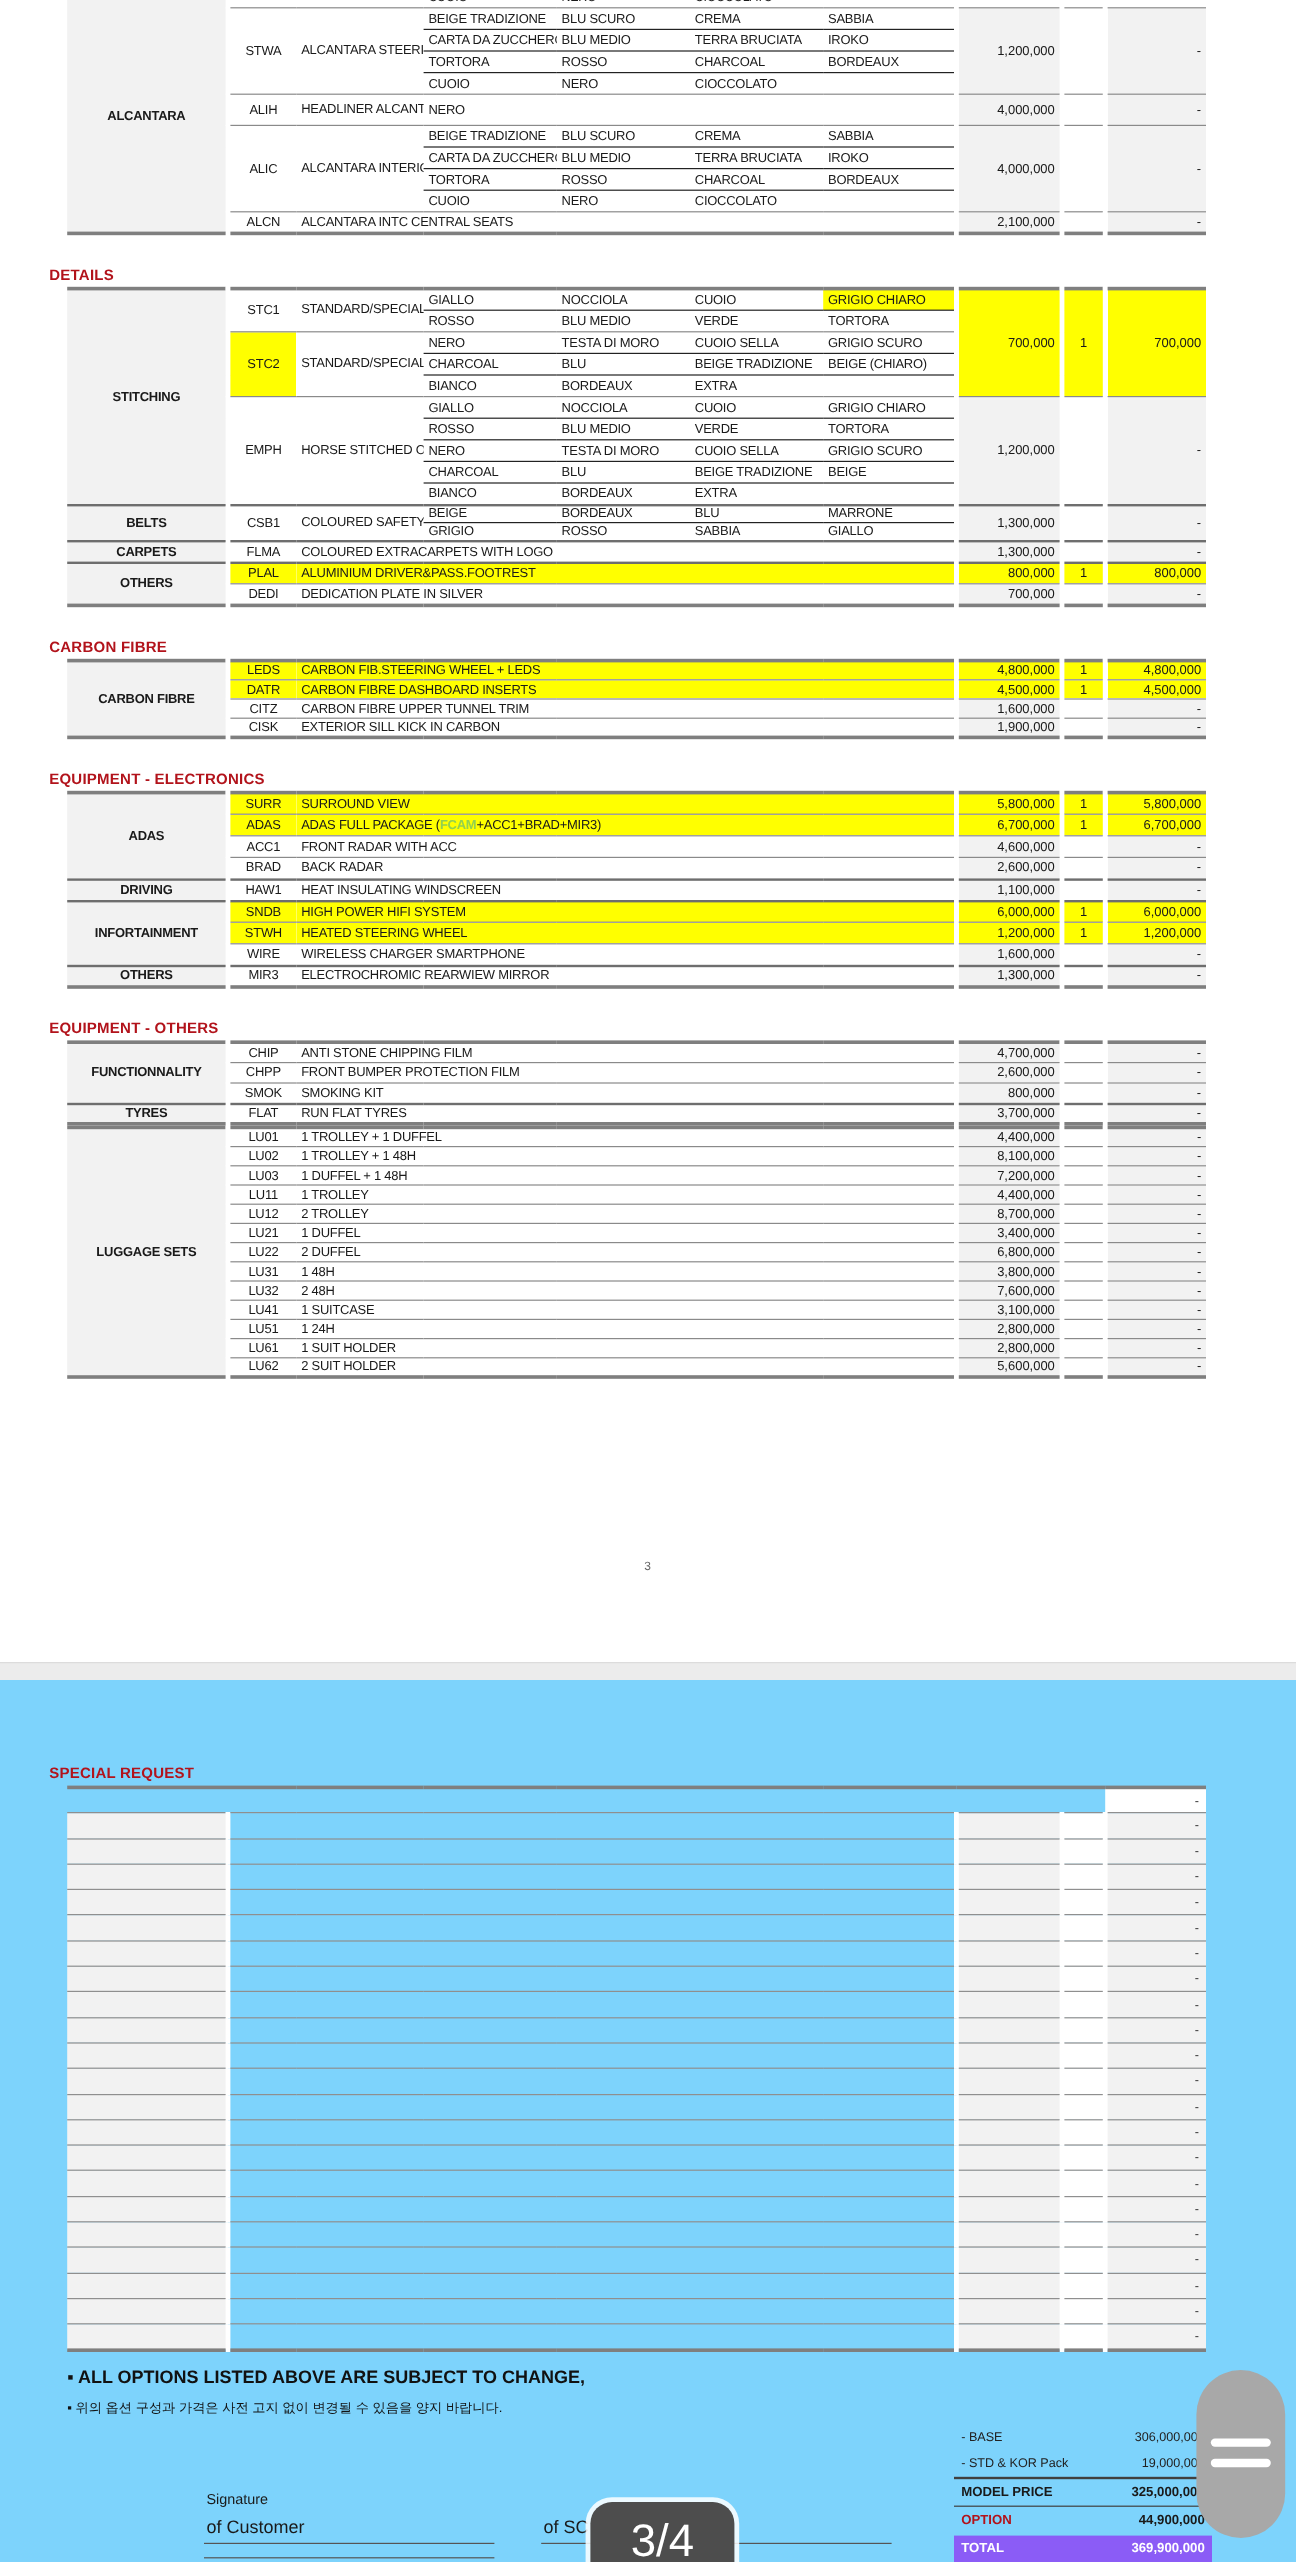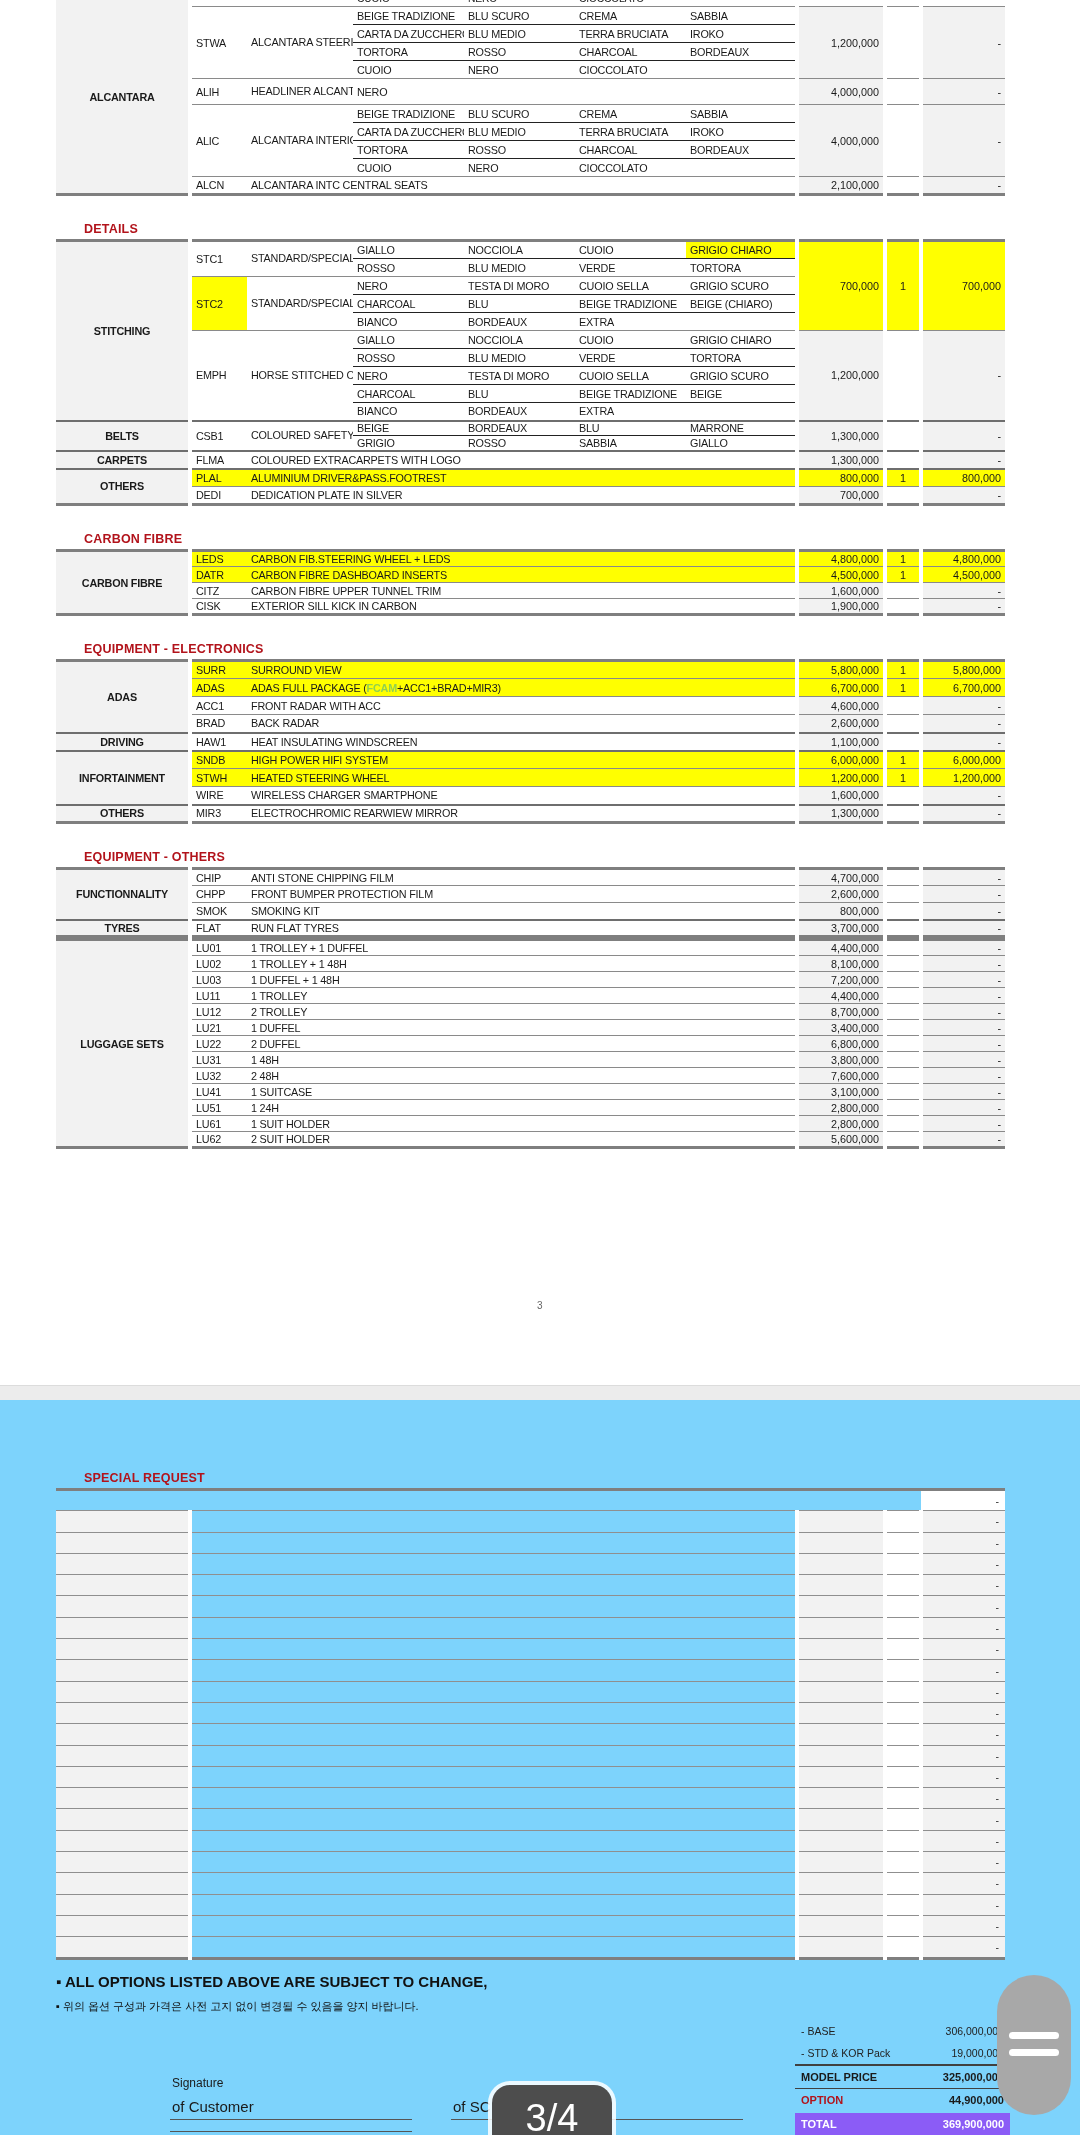--- a/index.html
+++ b/index.html
@@ -7,30 +7,30 @@
             font-family:"Liberation Sans",sans-serif;color:#1a1a1a;}
   
   .page3{position:absolute;top:0;left:0;width:1080px;height:1385px;overflow:hidden;background:#fff;}
   .page-sep{position:absolute;top:1385px;left:0;width:1080px;height:15px;background:#ececec;
             border-top:1px solid #dcdcdc;border-bottom:1px solid #dcdcdc;}
   .page4{position:absolute;top:1400px;left:0;width:1080px;height:835px;background:#7dd3fc;overflow:hidden;}
   .page-num{position:absolute;top:1300px;left:0;width:1080px;text-align:center;
             font-size:10px;color:#666;letter-spacing:.5px;}
   
   .section{margin:0;}
-  .sec-title{margin-left:84px;margin-top:26px;padding-bottom:3px;color:#b2131b;
+  .sec-title{margin-left:41px;margin-top:26px;padding-bottom:3px;color:#b2131b;
              font-size:12.5px;font-weight:700;letter-spacing:.2px;}
   table.opt{border-collapse:collapse;table-layout:fixed;width:949px;margin-left:56px;
             border-top:3px solid #7f7f7f;border-bottom:3px solid #7f7f7f;}
   .section.no-title table.opt{border-top:none;}
   table.opt td{padding:0 4px;font-size:10.8px;vertical-align:middle;overflow:hidden;
                white-space:nowrap;color:#1a1a1a;}
   td.cat{background:#f2f2f2;color:#b2131b;text-align:center;font-size:10.8px;font-weight:700;
          border-right:4px solid #fff;letter-spacing:-.2px;}
-  td.code{text-align:left;font-size:10.5px;letter-spacing:-.2px;}
+  td.code{text-align:center;font-size:10.5px;letter-spacing:-.2px;}
   td.desc{white-space:normal;line-height:11.5px;font-size:10.5px;letter-spacing:-.2px;}
   td.desc-wide{font-size:10.5px;letter-spacing:-.2px;}
   td.cc{font-size:10.3px;color:#2b2b2b;letter-spacing:-.2px;}
   td.cb{border-bottom:1.5px solid #222;}
   td.price,td.total{background:#f2f2f2;text-align:right;border-left:4px solid #fff;
                     font-size:10.5px;color:#222;}
   td.qty{background:#fff;text-align:center;border-left:4px solid #fff;font-size:10.5px;}
   td.hl{background:#ffff00 !important;}
   tr.item-start td{border-top:1.5px solid #8a8a8a;}
   tr.group-start td{border-top:2.5px solid #6e6e6e;}

